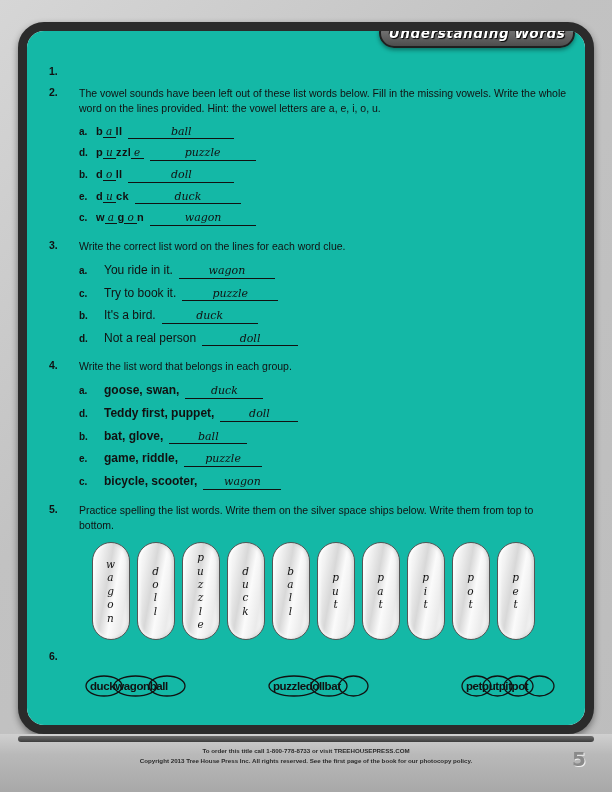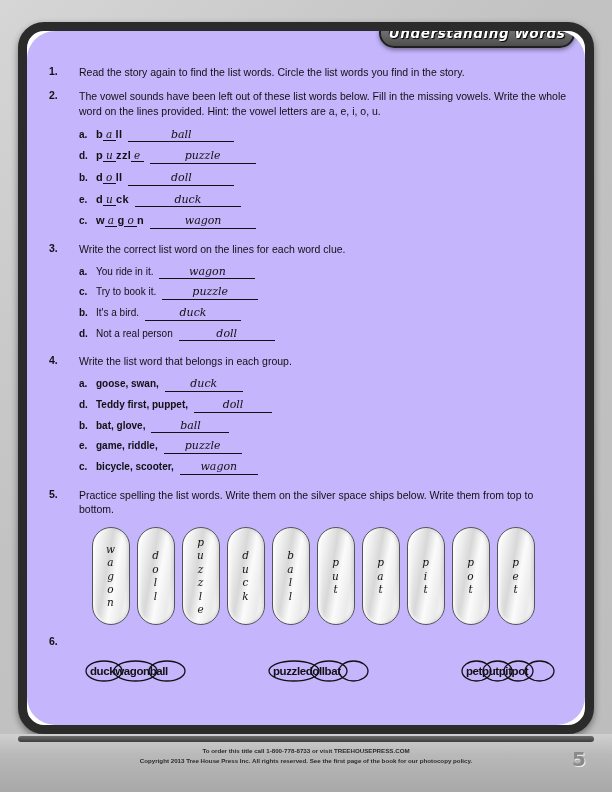--- a/index.html
+++ b/index.html
@@ -17,22 +17,22 @@
   .outer-frame {
     position: absolute;
     left: 18px; top: 22px; right: 18px; bottom: 58px;
     border: 9px solid #2b2b2b;
     border-radius: 26px;
     background: #ffffff;
     box-shadow: 0 3px 7px rgba(0,0,0,.45);
   }
   .inner-sheet {
     position: absolute; inset: 0;
-    border-radius: 28px;
-    background: #c4b5fd;
+    border-radius: 17px;
+    background: #14b8a6;
     overflow: hidden;
   }
   .banner {
     position: absolute;
     right: 10px; top: -13px;
     width: 196px; height: 30px;
     background: linear-gradient(180deg,#8e8e8e 0%,#6f6f6f 45%,#4d4d4d 100%);
     border: 2px solid #1f1f1f;
     border-radius: 15px;
     display: flex; align-items: center; justify-content: center;
@@ -49,21 +49,21 @@
 
   .qrow { display: flex; margin-bottom: 9px; }
   .qnum { width: 38px; flex: none; font-size: 10.5px; font-weight: 700; color: #111; padding-left: 8px; }
   .qtext { font-size: 10.5px; color: #111; line-height: 1.42; }
 
   .subgrid { display: flex; flex-wrap: wrap; padding-left: 38px; }
   .cell { display: flex; align-items: baseline; margin-bottom: 7px; }
   .cell-l { width: 256px; }
   .cell-r { width: 256px; }
   .letter { width: 17px; flex: none; font-size: 10px; font-weight: 700; color: #111; }
-  .prompt { font-size: 10px; color: #111; white-space: nowrap; }
+  .prompt { font-size: 12px; color: #111; white-space: nowrap; margin-left: 8px; }
   .prompt.bold { font-weight: 700; }
 
   .blank {
     border-bottom: 1px solid #111;
     display: inline-block;
     text-align: center;
     font-family: "DejaVu Serif", serif;
     font-style: italic;
     font-size: 11px;
     color: #111;
@@ -150,21 +150,20 @@
   <div class="inner-sheet">
 
     <div class="banner">
       <span class="banner-text">Understanding Words</span>
     </div>
 
     <div class="content">
 
       <div class="qrow">
         <div class="qnum">1.</div>
-        <div class="qtext">Read the story again to find the list words. Circle the list words you find in the story.</div>
       </div>
 
       <div class="qrow">
         <div class="qnum">2.</div>
         <div class="qtext">The vowel sounds have been left out of these list words below. Fill in the missing vowels. Write the whole word on the lines provided. Hint: the vowel letters are a, e, i, o, u.</div>
       </div>
       <div class="subgrid" id="q2grid">
           <div class="cell cell-l">
             <span class="letter">a.</span>
             <span class="wordfill">b<span class="vowel">a</span>ll</span>

